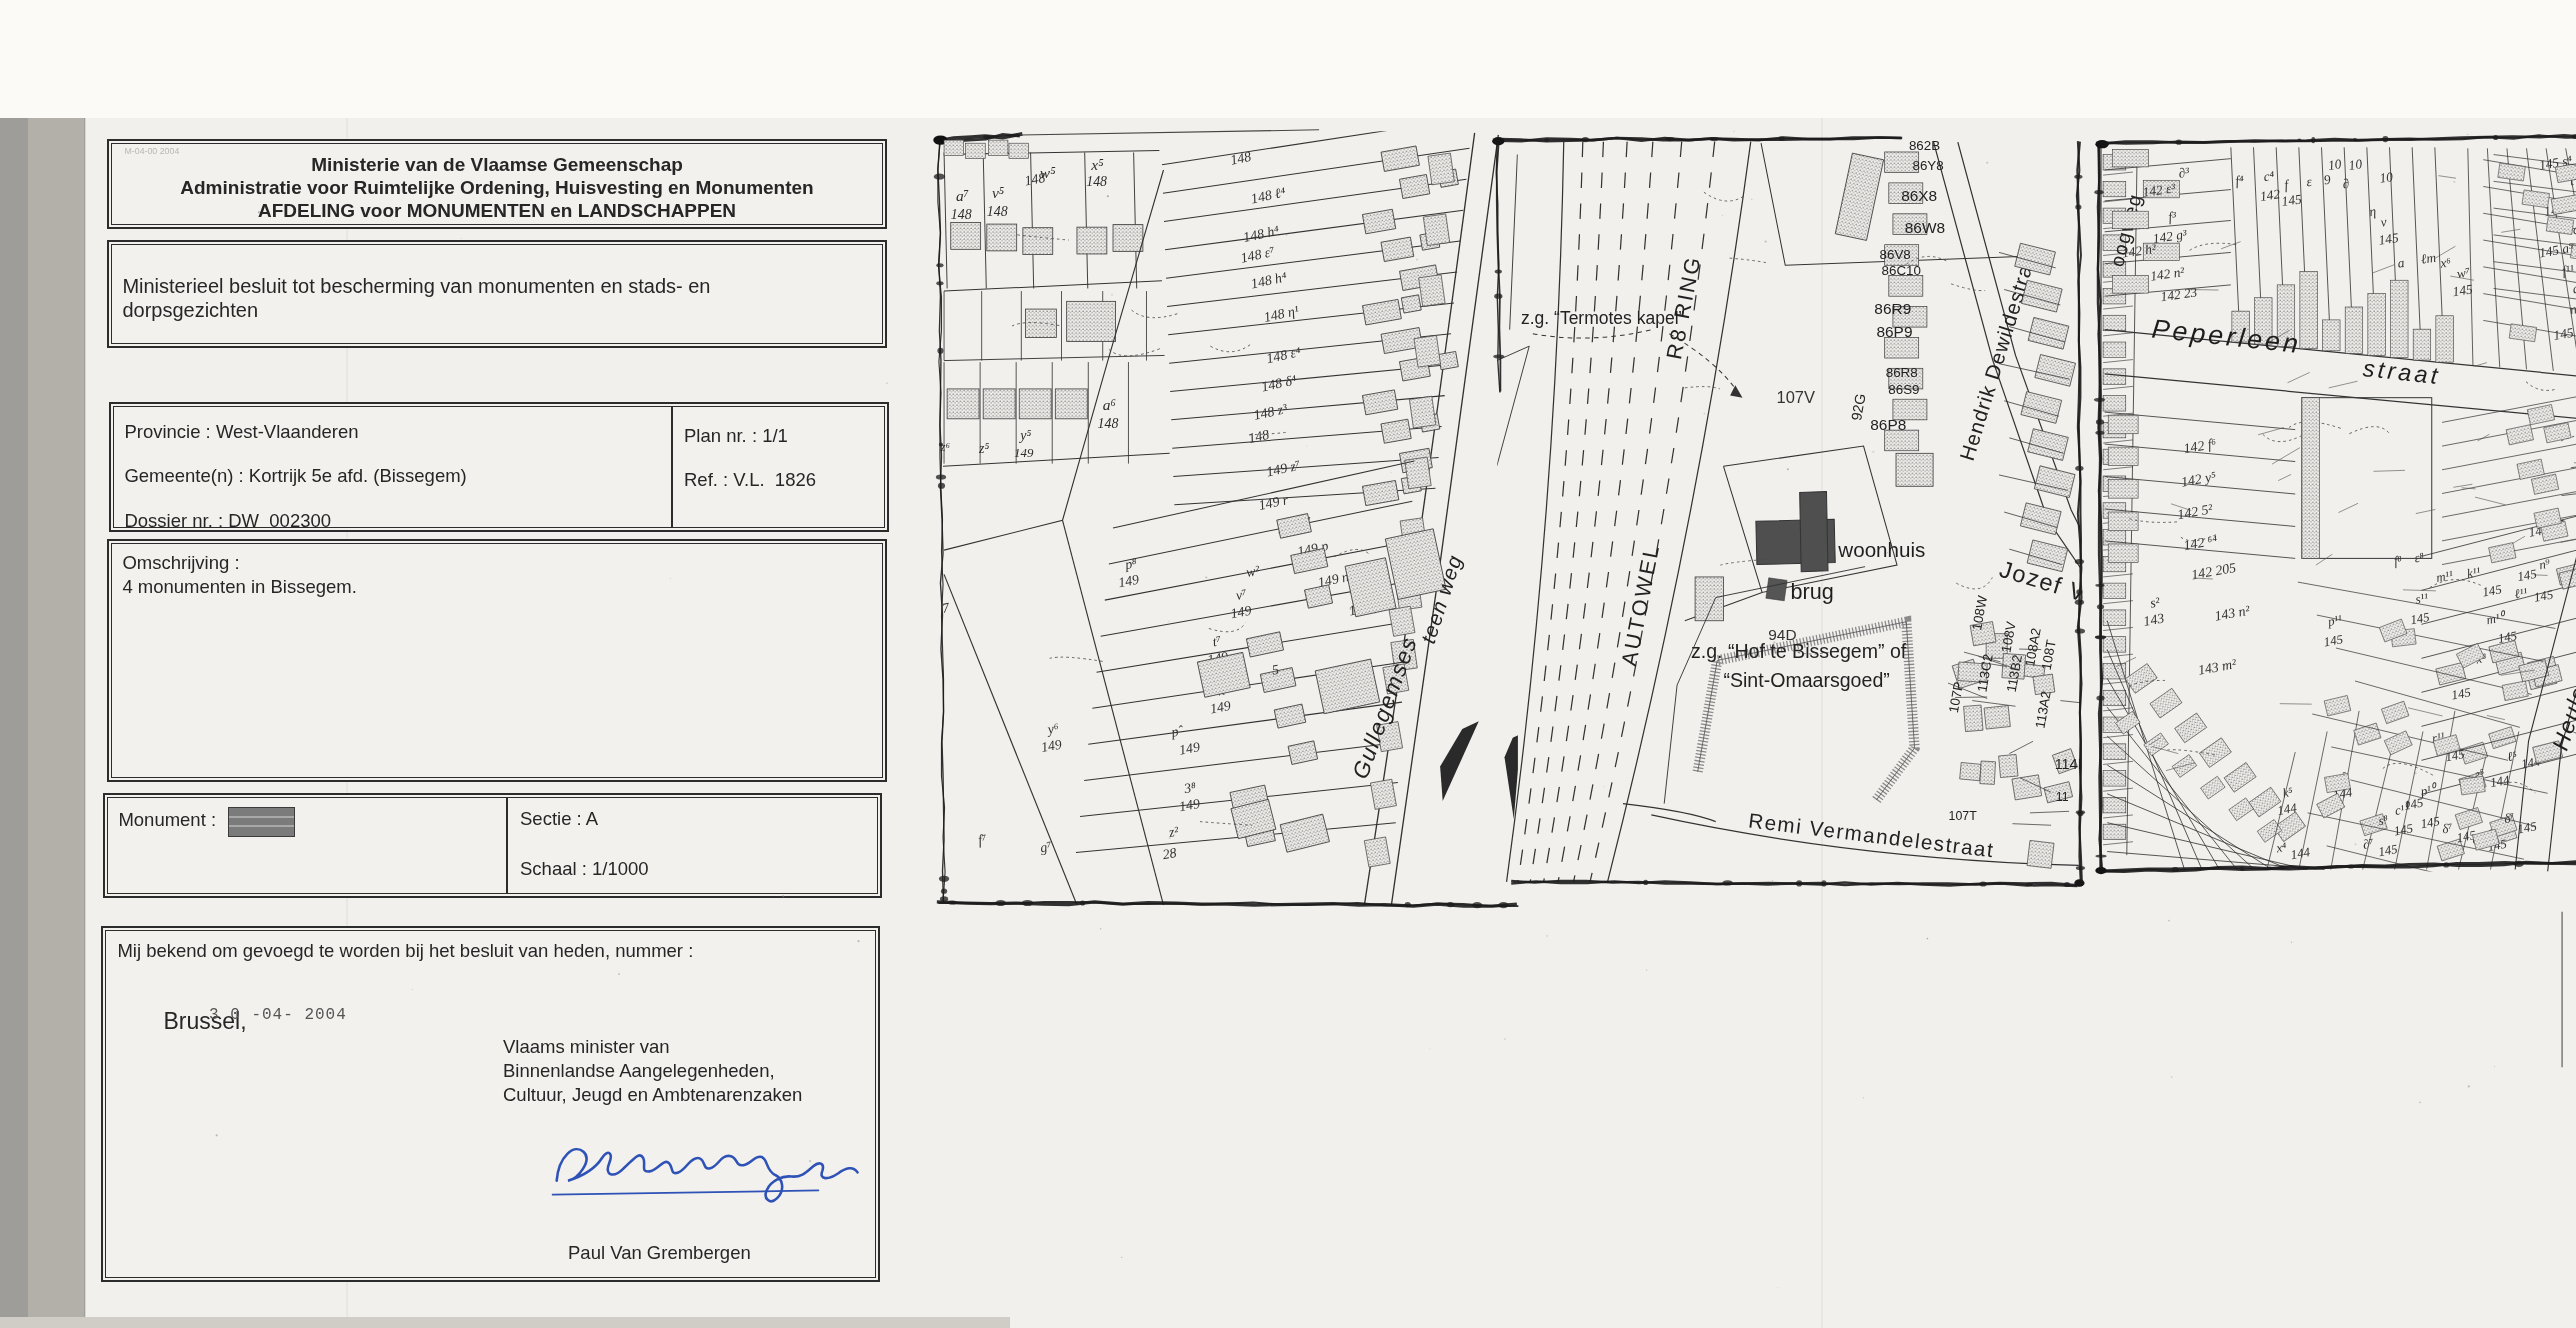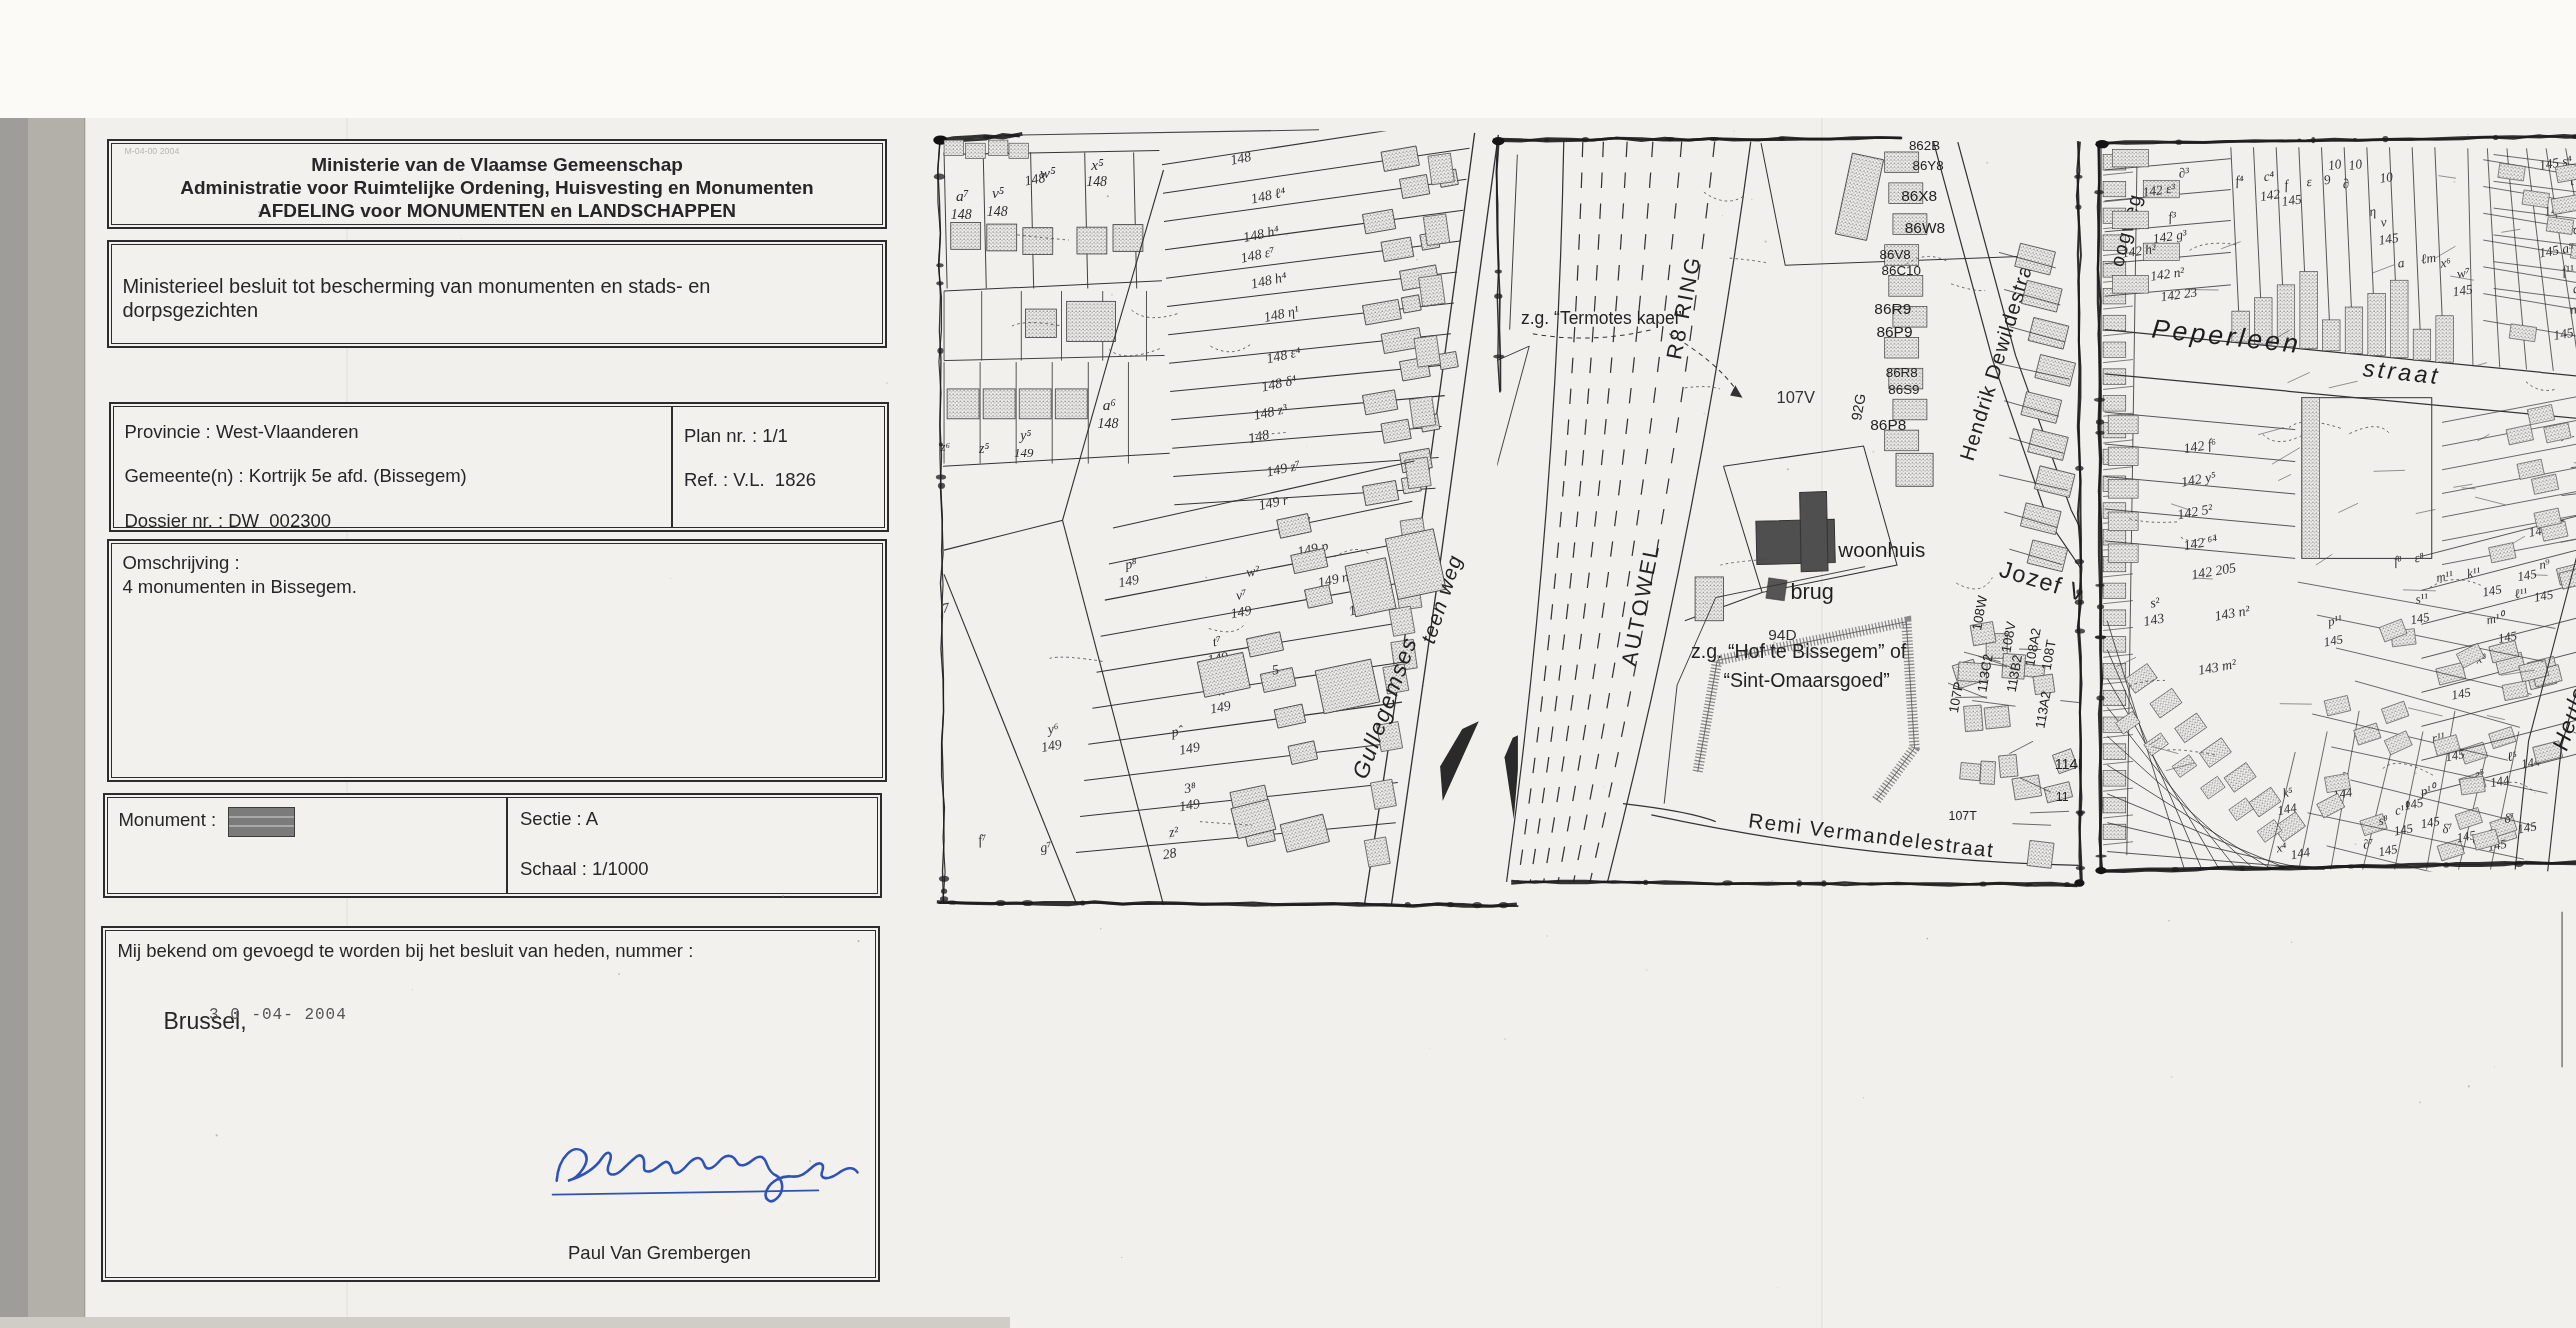--- a/index.html
+++ b/index.html
@@ -58,20 +58,21 @@
  </div>
  <div class="tx" style="left:415px;top:13.4px;font-size:18.5px;">Sectie : A</div>
  <div class="tx" style="left:415px;top:63px;font-size:18.5px;">Schaal : 1/1000</div>
 </div>
 
 <div class="box" style="left:101px;top:926px;width:775px;height:352px;">
  <div class="inner"></div>
  <div class="tx" style="left:14.4px;top:12.4px;font-size:18.5px;">Mij bekend om gevoegd te worden bij het besluit van heden, nummer :</div>
  <div class="tx" style="left:17.5px;top:80px;font-size:23px;margin-left:43px;">Brussel,</div>
  <div class="tx" style="left:106px;top:78px;font-size:16px;font-family:'Liberation Mono',monospace;color:#555;letter-spacing:1px;">3 0 -04- 2004</div>
+ <div class="tx" style="left:400px;top:107px;font-size:18.5px;line-height:24px;">Vlaams minister van<br>Binnenlandse Aangelegenheden,<br>Cultuur, Jeugd en Ambtenarenzaken</div>
  <div class="tx" style="left:465px;top:314px;font-size:18.5px;">Paul Van Grembergen</div>
 </div>
 
 <svg width="3519" height="1328" viewBox="0 0 6830 2578">
 <defs>
 <pattern id="dt" width="7" height="7" patternUnits="userSpaceOnUse">
         <rect width="7" height="7" fill="#efeeeb"></rect>
         <circle cx="2" cy="2" r="1.2" fill="#474747"></circle>
         <circle cx="5.4" cy="5" r="1.0" fill="#555555"></circle>
       </pattern>

